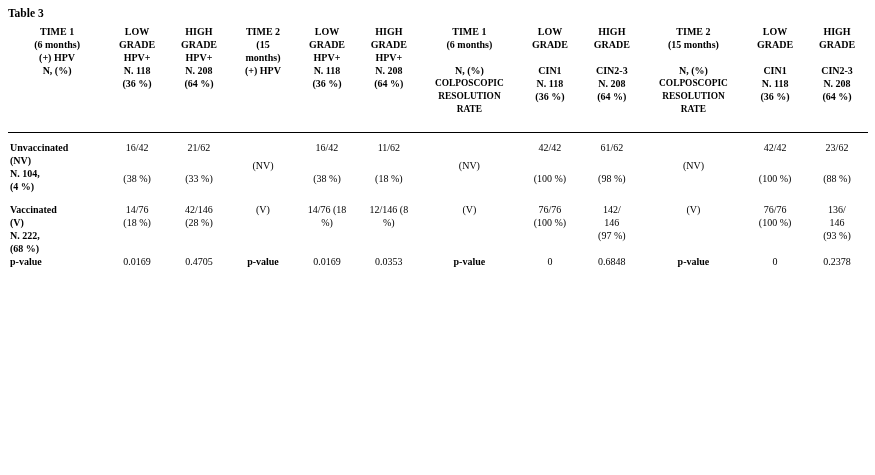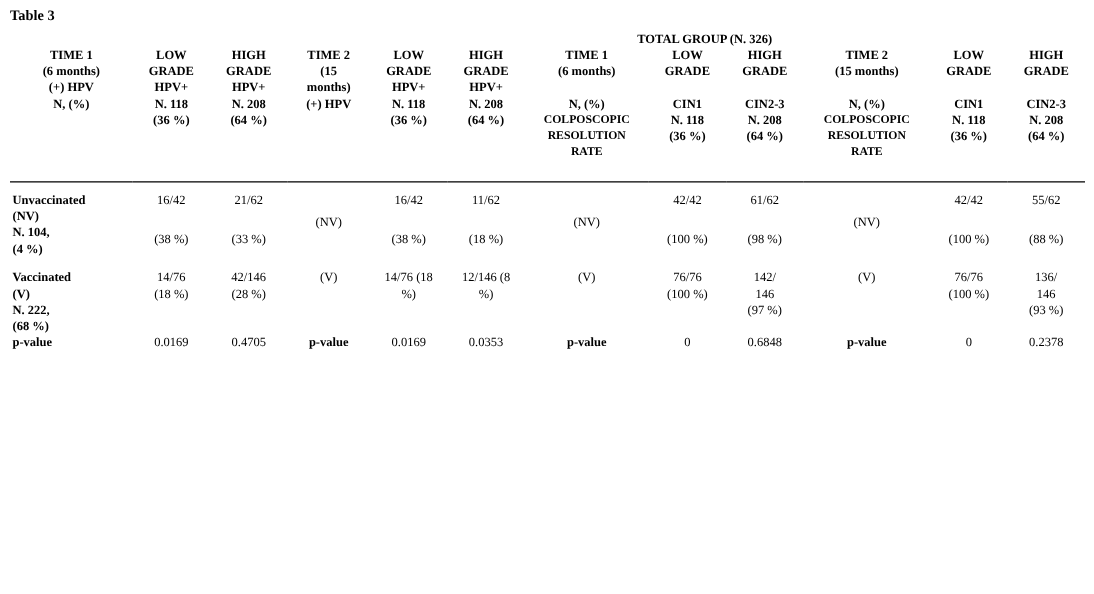--- a/index.html
+++ b/index.html
@@ -132,26 +132,20 @@
       <col style="width:58px">
       <col style="width:93px">
       <col style="width:58px">
       <col style="width:58px">
       <col style="width:95px">
       <col style="width:58px">
       <col style="width:58px">
     </colgroup>
 
     <tbody>
-        <tr>
-      <td colspan="6"></td>
-      <td colspan="6" class="span-title" style="text-align:left;padding-left:90px;">
-        <span>TOTAL GROUP (N. 326)</span>
-      </td>
-    </tr>
 
     <tr class="header-row">
       <td class="hdr-cell first">
         <span class="hdr-line">TIME 1</span>
         <span class="hdr-line">(6 months)</span>
         <span class="hdr-line">(+) HPV</span>
         <span class="hdr-line">N, (%)</span>
       </td>
       <td class="hdr-cell">
         <span class="hdr-line">LOW</span>
@@ -295,21 +289,21 @@
       <td class="body-cell">
         <span class="blank"></span>
         <span class="ln">(NV)</span>
       </td>
       <td class="body-cell">
         <span class="ln">42/42</span>
         <span class="blank"></span>
         <span class="ln">(100 %)</span>
       </td>
       <td class="body-cell">
-        <span class="ln">55/62</span>
+        <span class="ln">23/62</span>
         <span class="blank"></span>
         <span class="ln">(88 %)</span>
       </td>
     </tr>
 
     <tr class="spacer-row">
       <td colspan="12" style="height:10px;"></td>
     </tr>
 
     <tr>

